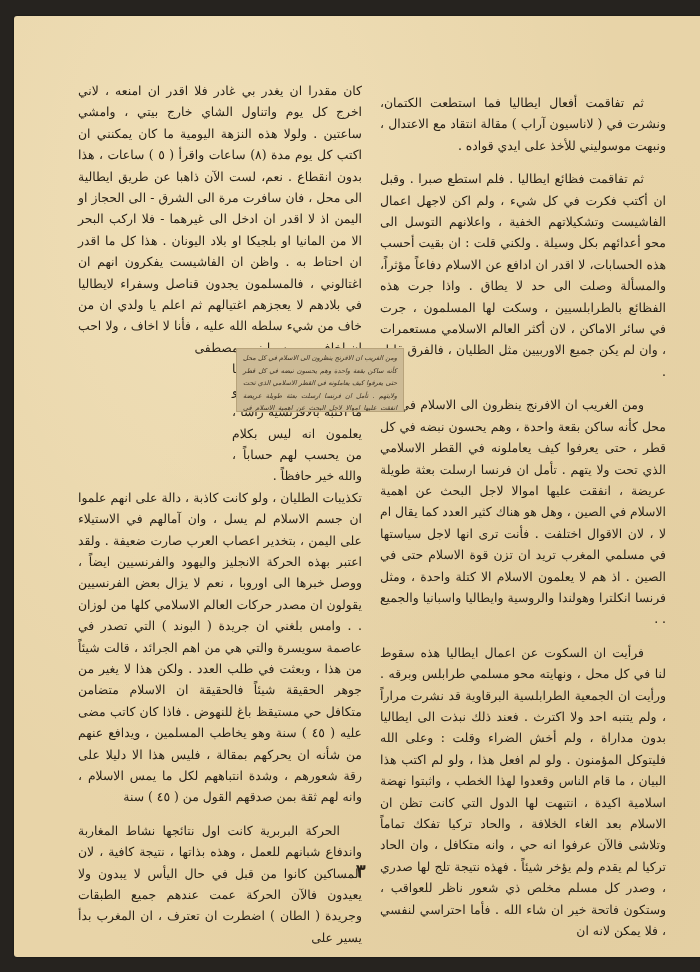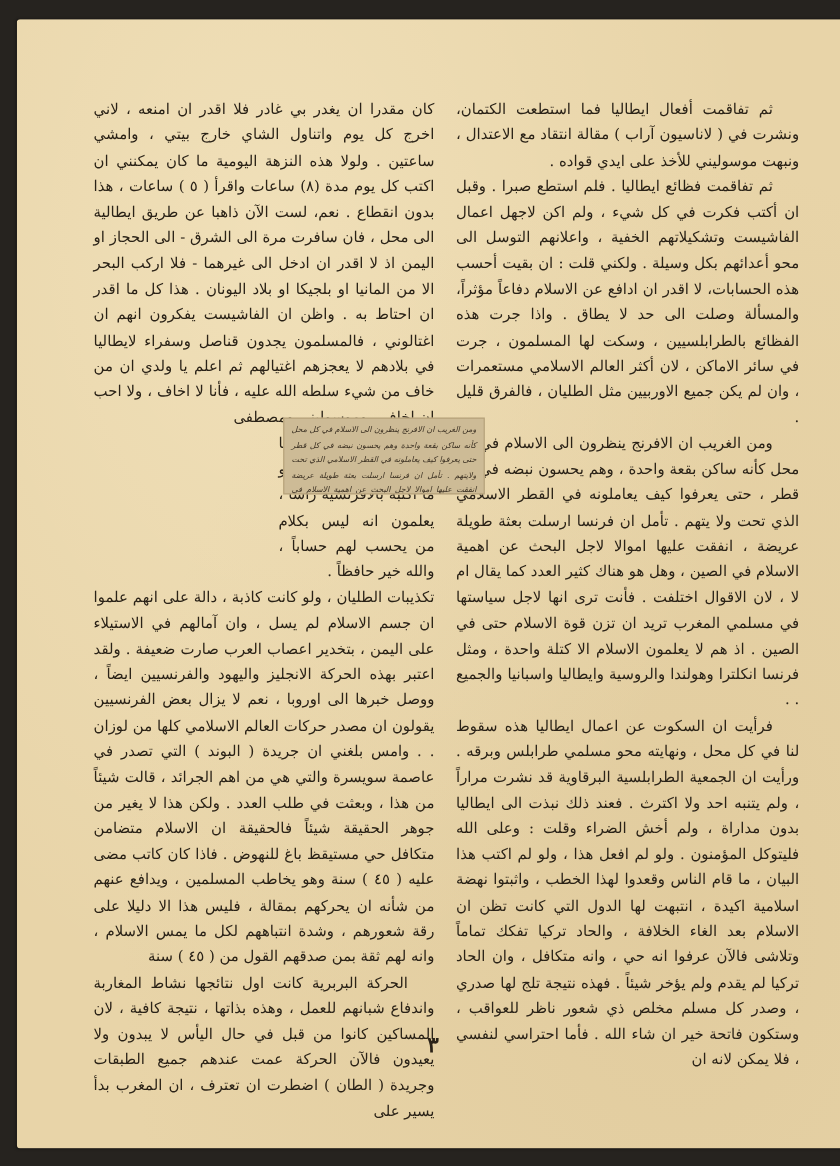--- a/index.html
+++ b/index.html
@@ -33,20 +33,21 @@
       font-size: 12.4px;
       line-height: 21.4px;
       color: #2a2217;
     }
     .col p {
       margin: 0;
       text-indent: 0;
     }
     .col p.indent {
       text-indent: 22px;
+      margin-top: 12px;
     }
     .col-right {
       left: 380px;
       top: 80px;
       width: 286px;
     }
     .col-left {
       left: 78px;
       top: 80px;
       width: 284px;

